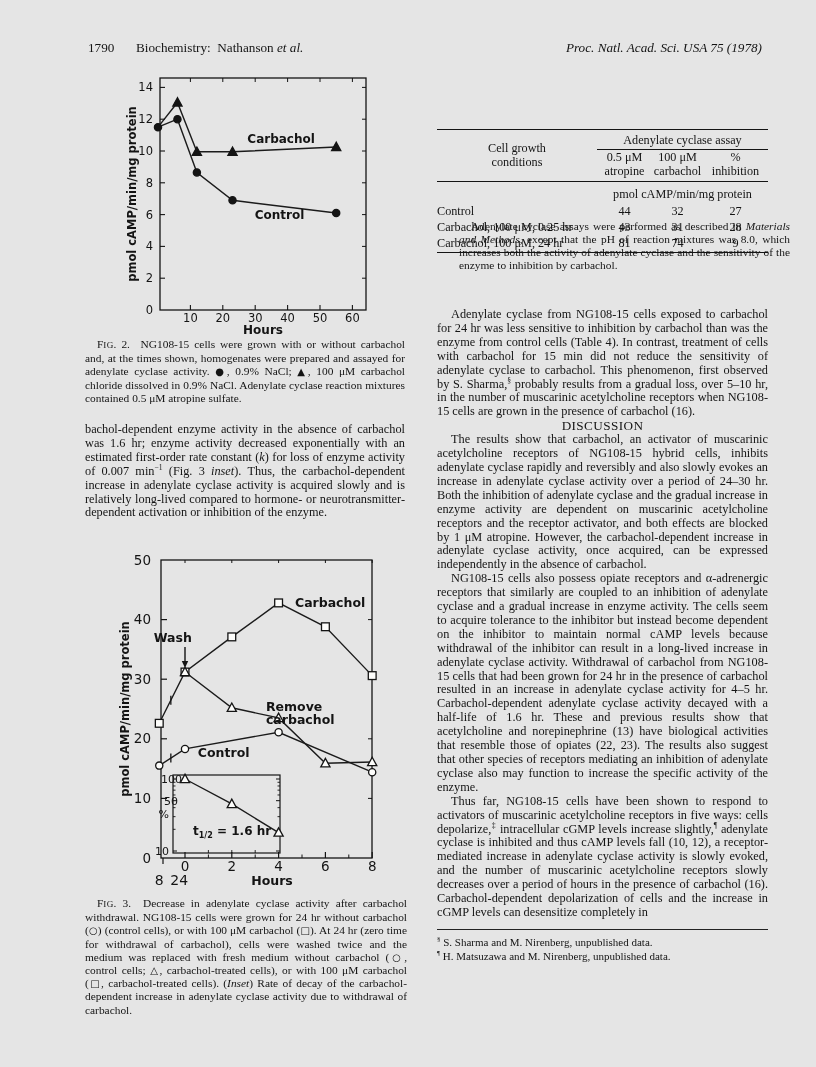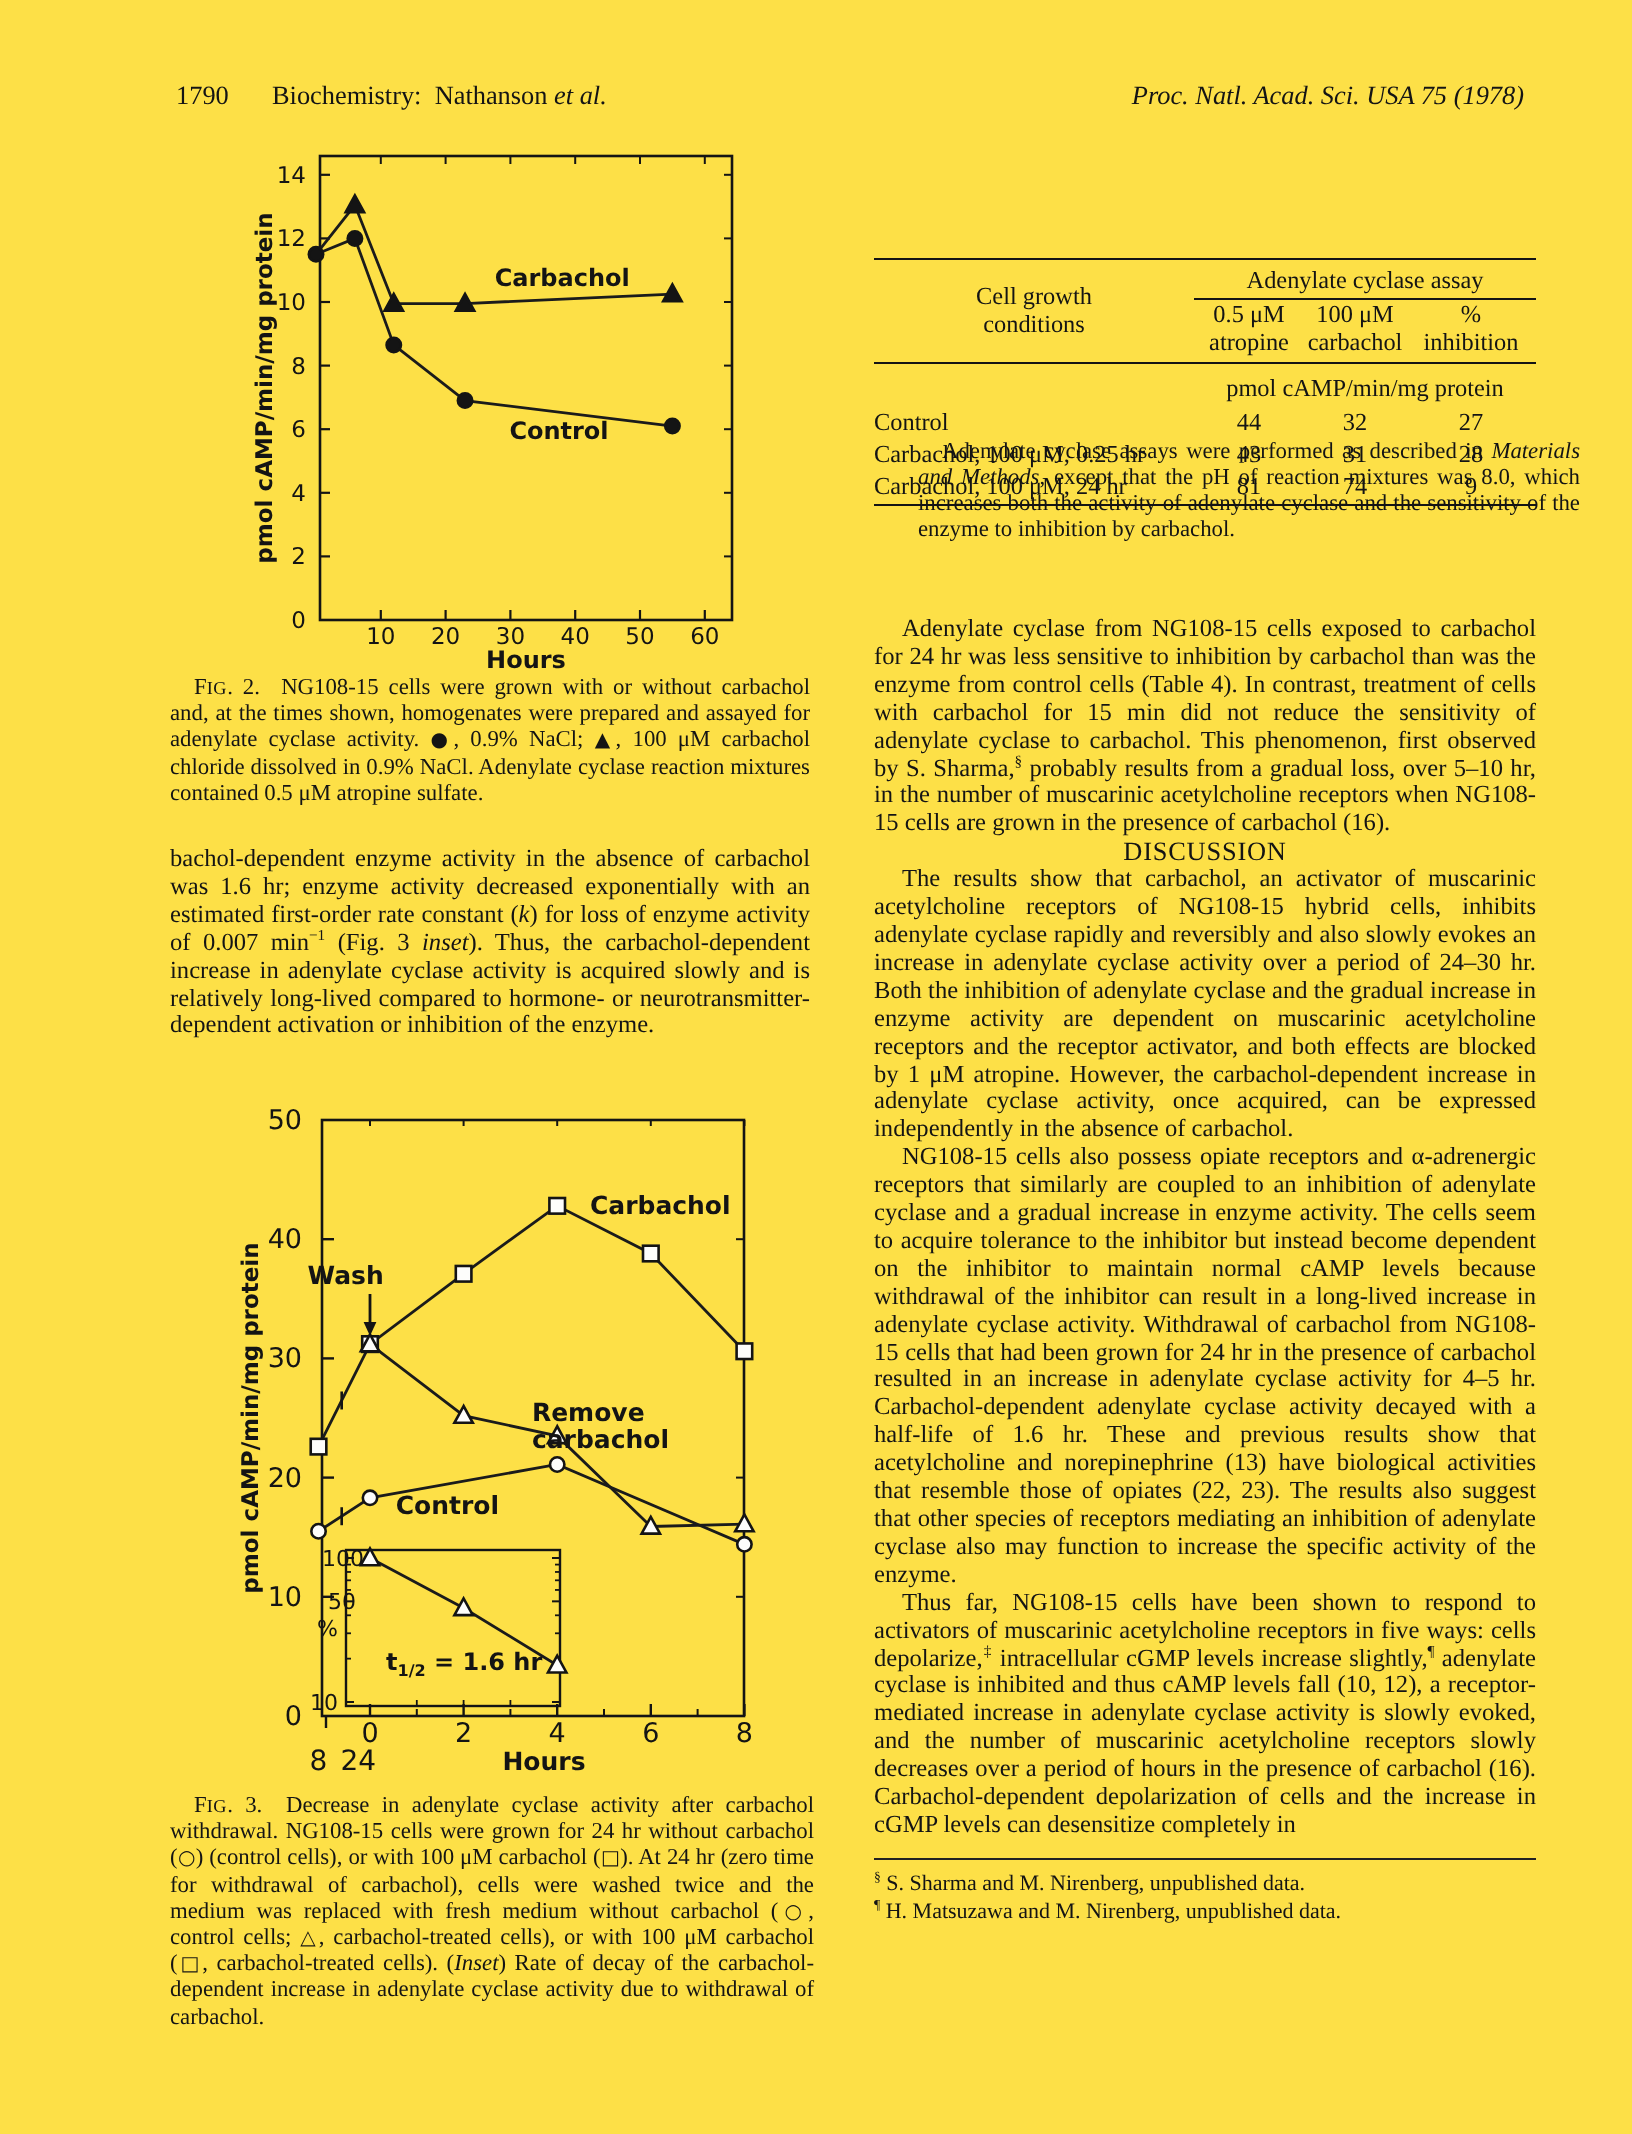--- a/index.html
+++ b/index.html
@@ -1,16 +1,16 @@
 <!DOCTYPE html>
 <html><head>
 <meta charset="utf-8">
 <style>
   html,body{margin:0;padding:0;background:#ffffff;}
-  .page{position:relative;width:816px;height:1067px;background:#fde047;color:#141414;
+  .page{position:relative;width:816px;height:1067px;background:#e5e5e5;color:#141414;
         font-family:"Liberation Serif",serif;overflow:hidden;}
   .abs{position:absolute;}
   .hdr{font-size:13.2px;}
   .just{text-align:justify;}
   .body-text{font-size:12.3px;line-height:13.9px;}
   .caption{font-size:11.4px;line-height:13.2px;}
   .fnote-sm{font-size:11.4px;line-height:13px;}
   .para-indent{text-indent:14px;}
   .cap-indent{text-indent:12px;}
   .smc{font-size:0.8em;letter-spacing:.3px;}

